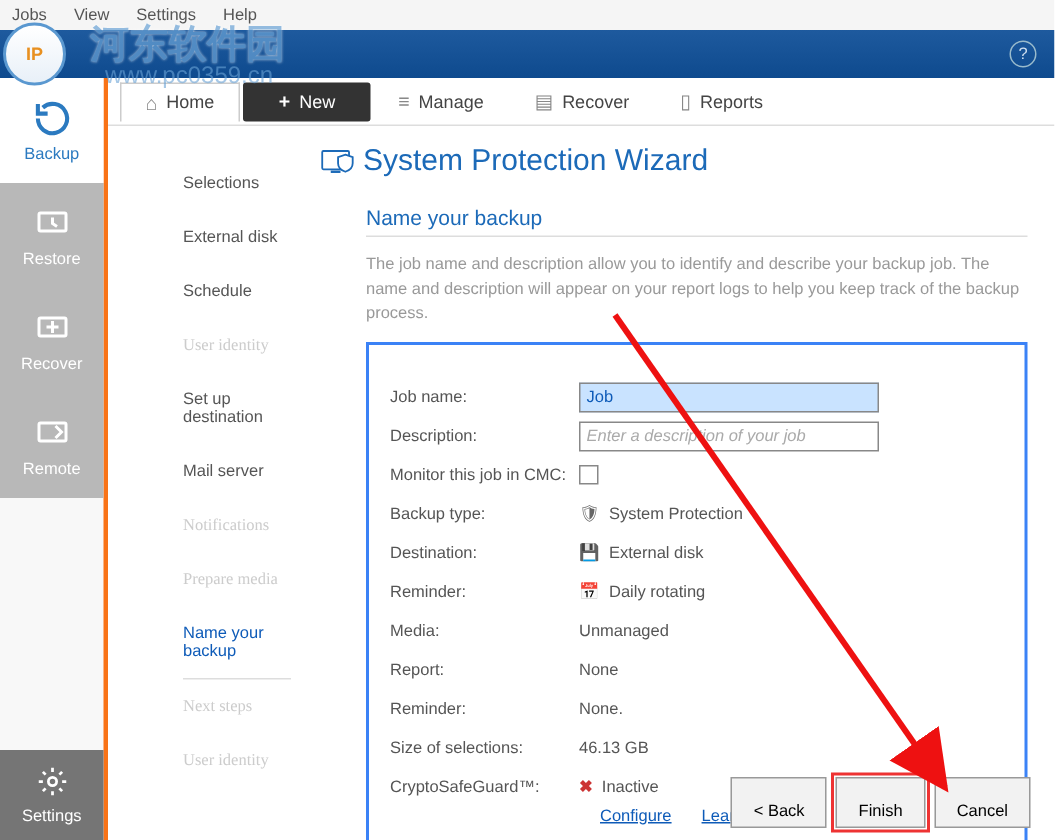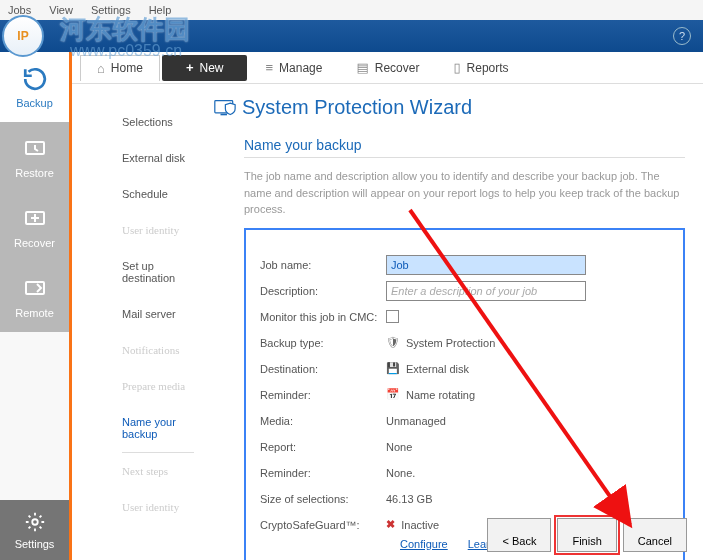--- a/index.html
+++ b/index.html
@@ -207,21 +207,21 @@
         <div class="label">Destination:</div>
         <div class="val">
             <span class="vicon">💾</span>
             <span>External disk</span>
           </div>
       </div>
       <div class="row">
         <div class="label">Reminder:</div>
         <div class="val">
             <span class="vicon">📅</span>
-            <span>Name rotating</span>
+            <span>Daily rotating</span>
           </div>
       </div>
       <div class="row">
         <div class="label">Media:</div>
         <div class="val">
             <span>Unmanaged</span>
           </div>
       </div>
       <div class="row">
         <div class="label">Report:</div>

